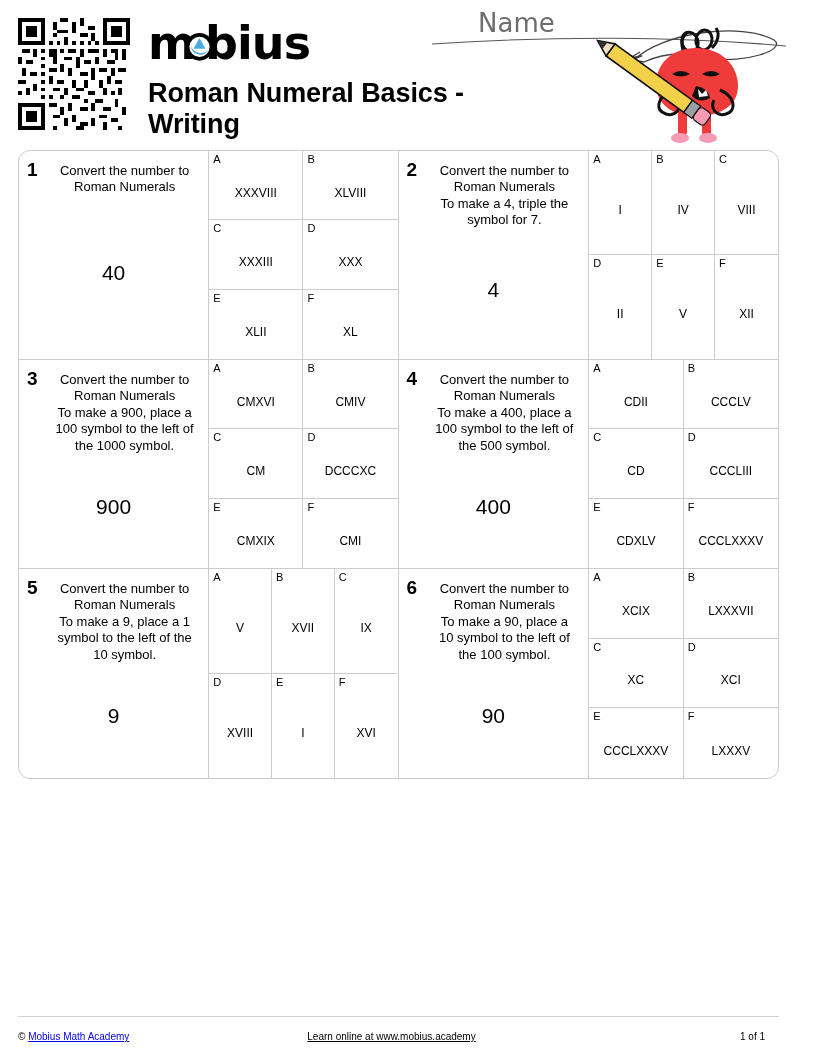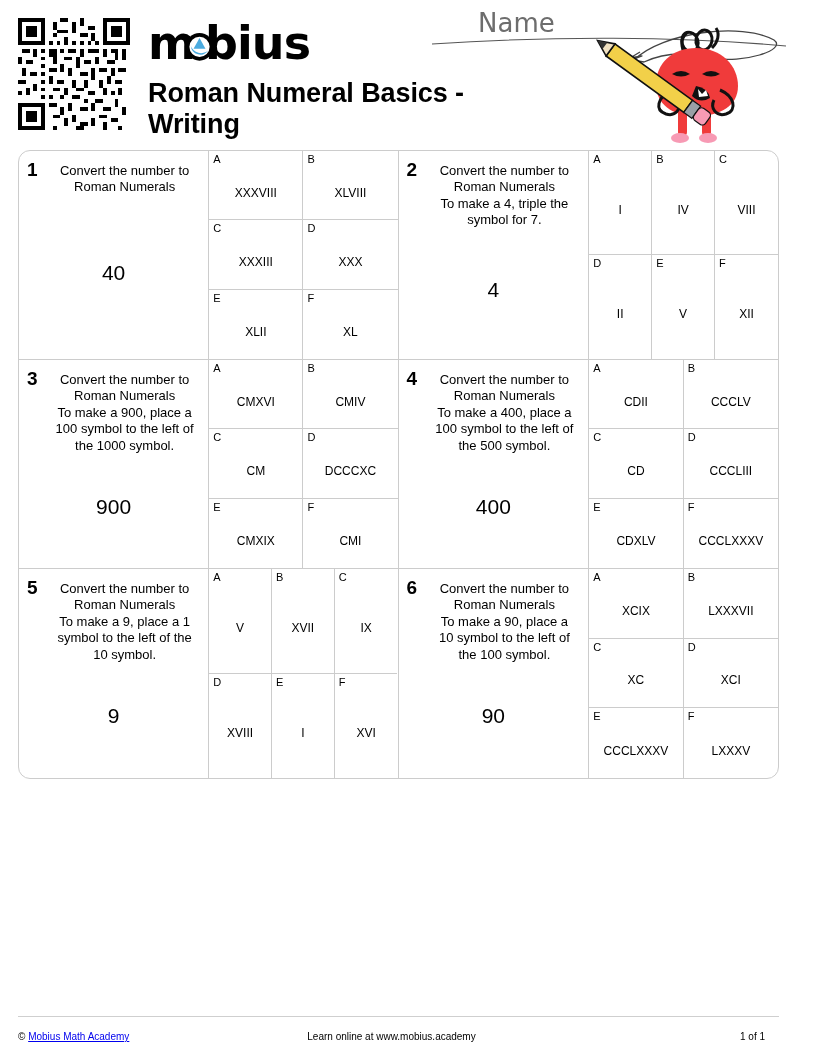--- a/index.html
+++ b/index.html
@@ -173,20 +173,21 @@
   #footer-copyright { width: 33%; white-space: nowrap; }
   #footer-copy-symbol { color: #000; }
   #footer-link {
     color: #0000ee;
     text-decoration: underline;
   }
   #footer-center {
     width: 34%;
     text-align: center;
     white-space: nowrap;
+    text-decoration: underline;
   }
   #footer-page {
     width: 33%;
     text-align: right;
     white-space: nowrap;
     padding-right: 14px;
   }
 </style>
 </head>
 <body>

